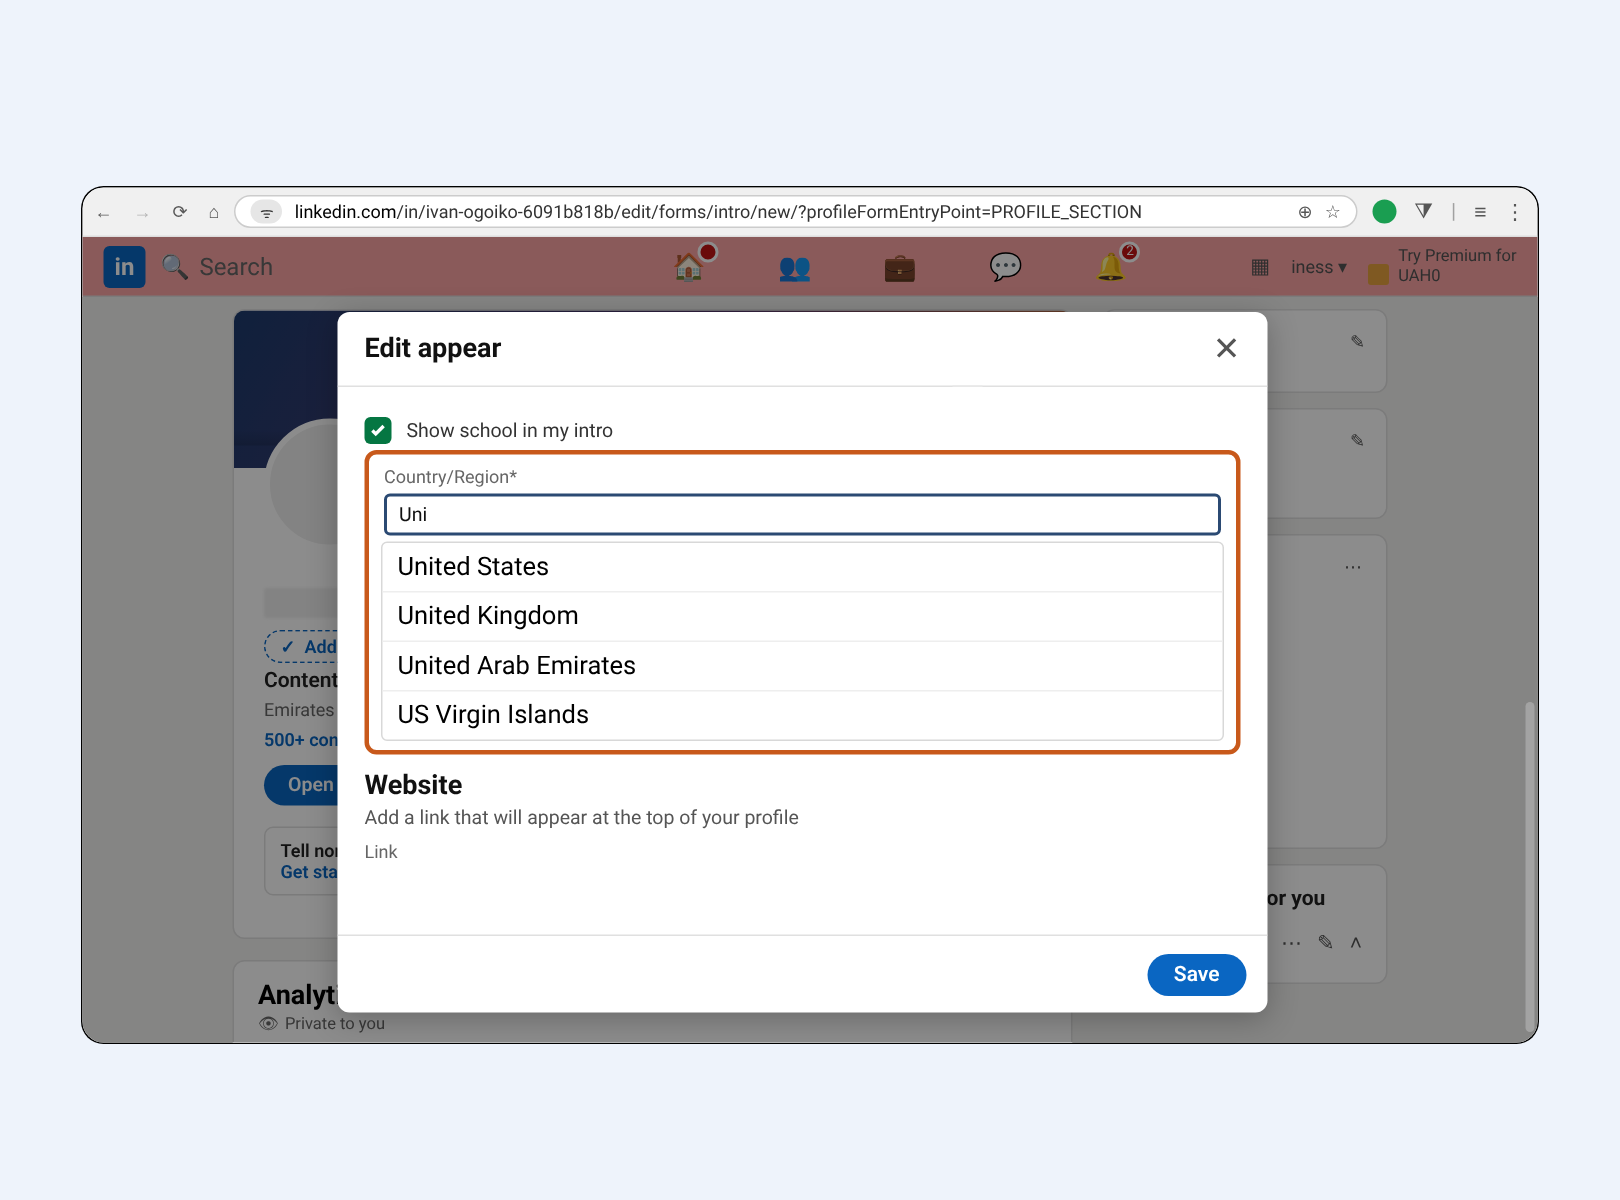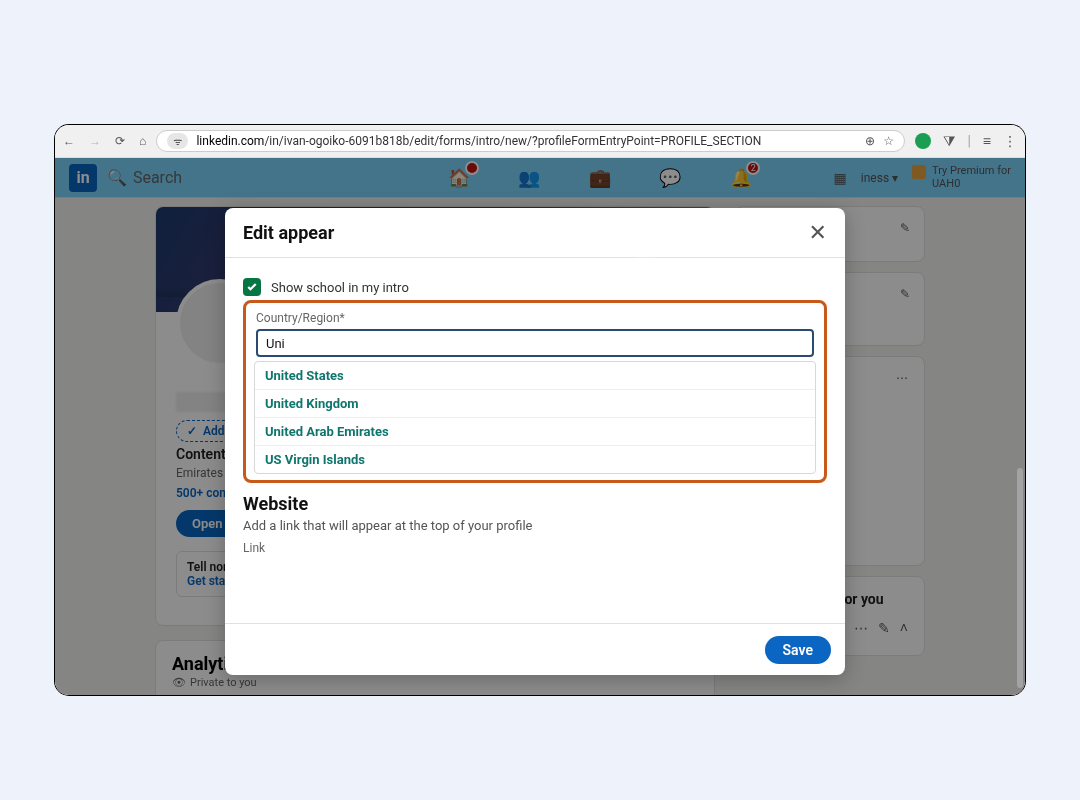--- a/index.html
+++ b/index.html
@@ -12,29 +12,29 @@
     .browser-bar .nav-icons span { cursor: pointer; }
     .addr { flex: 1; background: #fff; border: 1px solid #ccc; border-radius: 14px; height: 22px; display: flex; align-items: center; padding: 0 10px; gap: 8px; color: #555; }
     .addr .lock-chip { background:#e6e6e6; border-radius:10px; font-size:10px; padding:1px 6px; color:#333; display:flex; align-items:center; gap:3px; }
     .addr-text { flex:1; white-space:nowrap; overflow:hidden; text-overflow:ellipsis; font-size:12px; color:#333; }
     .addr-text .dom { color:#000; }
     .browser-bar .right-icons { display:flex; align-items:center; gap:12px; color:#555; font-size:14px; }
     
     .page-root { position: relative; height: calc(100% - 33px); background:#f3f2f0; }
     
     
-    .topbar { height: 40px; background:#7dd3fc; border-bottom:1px solid #e0e0e0; display:flex; align-items:center; padding:0 14px; gap:10px; }
+    .topbar { height: 40px; background:#fca5a5; border-bottom:1px solid #e0e0e0; display:flex; align-items:center; padding:0 14px; gap:10px; }
     .logo { width:28px; height:28px; background:#0a66c2; border-radius:4px; display:flex; align-items:center; justify-content:center; color:#fff; font-weight:700; font-size:16px; }
     .searchbox { display:flex; align-items:center; gap:6px; color:#666; width:260px; }
     .nav-center { flex:1; display:flex; justify-content:center; gap:48px; }
     .nav-icon { position:relative; color:#555; font-size:18px; }
     .nav-icon .badge { position:absolute; top:-6px; right:-8px; background:#c11515; color:#fff; border-radius:50%; width:14px; height:14px; font-size:9px; display:flex; align-items:center; justify-content:center; border:2px solid #fff; }
     .top-right { display:flex; align-items:center; gap:14px; font-size:12px; color:#555; }
     .grid-icon { font-size:14px; }
-    .premium { display:flex; align-items:flex-start; gap:6px; }
+    .premium { display:flex; align-items:flex-end; gap:6px; }
     .premium .gold { width:14px;height:14px;background:#e7a33e;border-radius:2px; }
     .premium .txt { font-size:11px; line-height:1.1; color:#555; }
     
     
     .page-bg { position:absolute; inset:0; top:40px; padding:8px 100px; }
     .cols { display:flex; gap:20px; }
     .lcol { width:560px; }
     .rcol { flex:1; display:flex; flex-direction:column; gap:10px; }
     .card { background:#fff; border:1px solid #e0e0e0; border-radius:8px; }
     .profile-card { height:420px; position:relative; overflow:hidden; }
@@ -78,21 +78,21 @@
     .modal-body { flex:1; overflow:auto; padding:14px 18px 0; }
     .chkrow { display:flex; align-items:center; gap:10px; font-size:13px; color:#333; margin:6px 0 4px; }
     .chk { width:18px;height:18px;border-radius:4px;background:#057642; display:flex;align-items:center;justify-content:center; }
     .chk svg { width:12px;height:12px;fill:none;stroke:#fff;stroke-width:3; }
     
     .hlbox { border:3px solid #c8591b; border-radius:8px; padding:8px 10px 6px; margin-bottom:10px; position:relative; }
     .sec-h { font-size:18px; font-weight:700; color:#111; margin-bottom:4px; }
     .label { font-size:12px; color:#666; margin-bottom:4px; }
     .input { width:100%; border:2px solid #2b4a73; border-radius:4px; height:28px; padding:0 8px; font-size:13px; color:#111; outline:none; }
     .dropdown { margin:4px -2px 0; border:1px solid #d8d8d8; border-radius:4px; overflow:hidden; }
-    .dd-item { padding:6px 10px; font-size:13px; color:#0f766e; border-bottom:1px solid #eee; cursor:pointer;font-weight:bold; }
+    .dd-item { padding:6px 10px; font-size:17px; color:#000000; border-bottom:1px solid #eee; cursor:pointer; }
     .dd-item:last-child { border-bottom:none; }
     
     .website-sec { margin-top:6px; }
     .helper { font-size:13px; color:#555; margin-top:2px; }
     .link-lbl { font-size:12px; color:#666; margin-top:8px; }
     
     .modal-ftr { height:52px; border-top:1px solid #e0e0e0; display:flex; align-items:center; justify-content:flex-end; padding:0 14px; }
     .save { background:#0a66c2; color:#fff; font-size:14px; font-weight:600; padding:6px 18px; border-radius:16px; cursor:pointer; border:none; }
     
     .scroll-ind { position:absolute; right:2px; top:310px; width:6px; height:220px; background:#b8b8b8; border-radius:3px; opacity:.6; }

